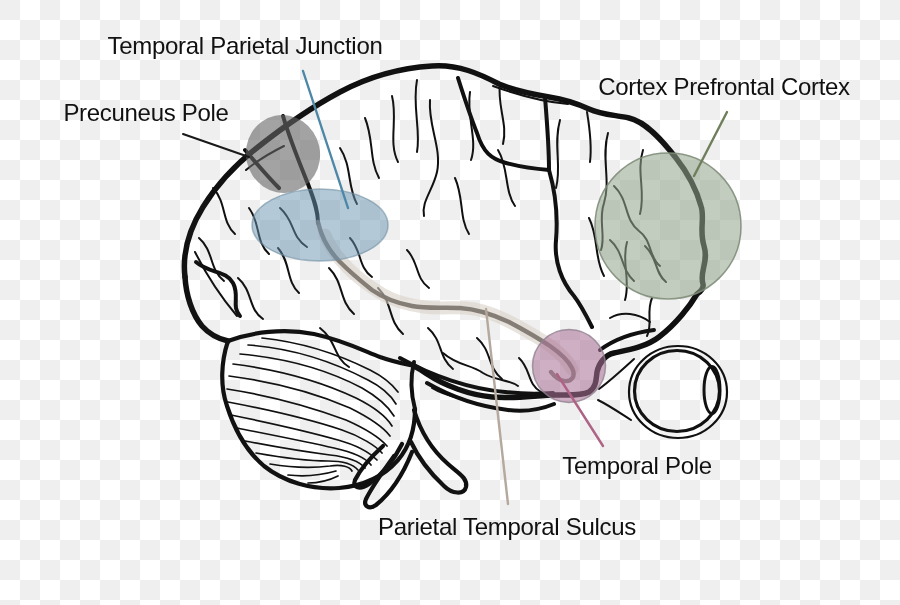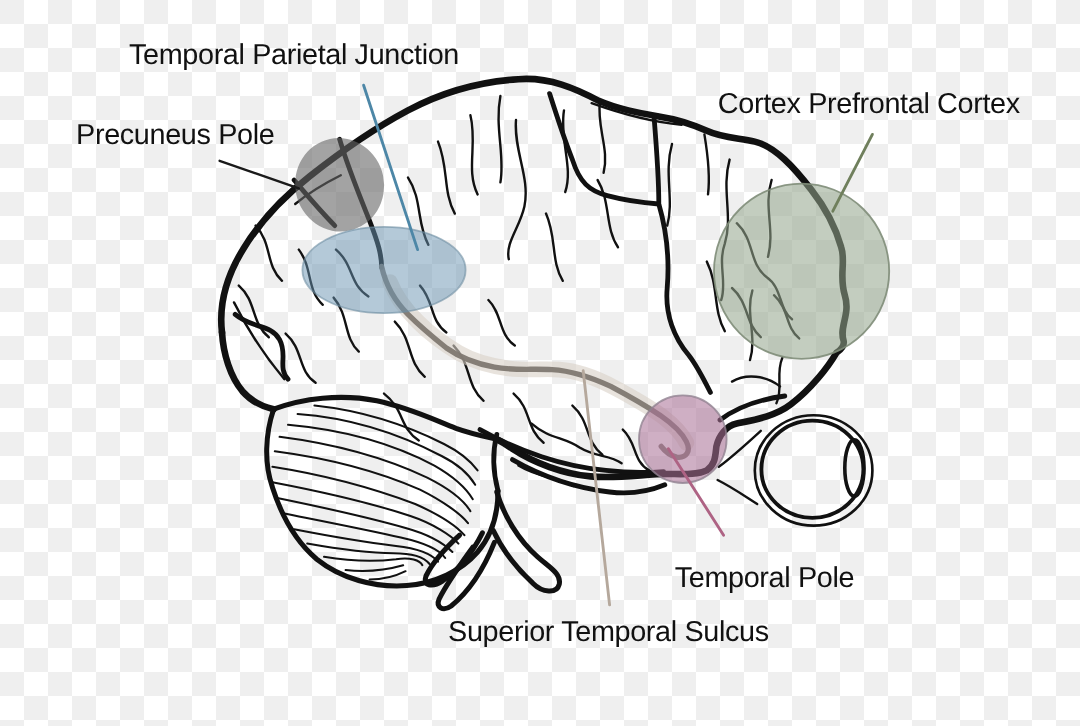--- a/index.html
+++ b/index.html
@@ -23,21 +23,21 @@
     transform:translateX(-50%);
     white-space:nowrap;
     font-size:24px;
     letter-spacing:-0.3px;
     line-height:30px;
     color:#111111;
   }
   .lbl-tpj{left:245px;top:31px;}
   .lbl-precuneus{left:146px;top:98px;}
   .lbl-mpfc{left:724px;top:72px;}
-  .lbl-temporal-pole{left:637px;top:451px;margin-top:16px;}
+  .lbl-temporal-pole{left:637px;top:451px;}
   .lbl-sts{left:507px;top:512px;}
 </style>
 </head>
 <body>
 
 <div class="canvas">
 
   <svg class="art" width="900" height="605" viewBox="0 0 900 605">
 
     <g fill="none" stroke="#111111" stroke-linecap="round" stroke-linejoin="round">
@@ -168,15 +168,15 @@
       <line x1="727" y1="112" x2="694" y2="176" stroke-width="2.4" stroke="#6f7f5c"></line>
       <line x1="557" y1="374" x2="603" y2="446" stroke-width="2.4" stroke="#ae6384"></line>
       <line x1="486" y1="309" x2="508" y2="504" stroke-width="2.4" stroke="#b5a89c"></line>
     </g>
   </svg>
 
   <div class="lbl lbl-tpj">Temporal Parietal Junction</div>
   <div class="lbl lbl-precuneus">Precuneus Pole</div>
   <div class="lbl lbl-mpfc">Cortex Prefrontal Cortex</div>
   <div class="lbl lbl-temporal-pole">Temporal Pole</div>
-  <div class="lbl lbl-sts">Superior Temporal Sulcus</div>
+  <div class="lbl lbl-sts">Parietal Temporal Sulcus</div>
 
 </div>
 
 </body></html>

